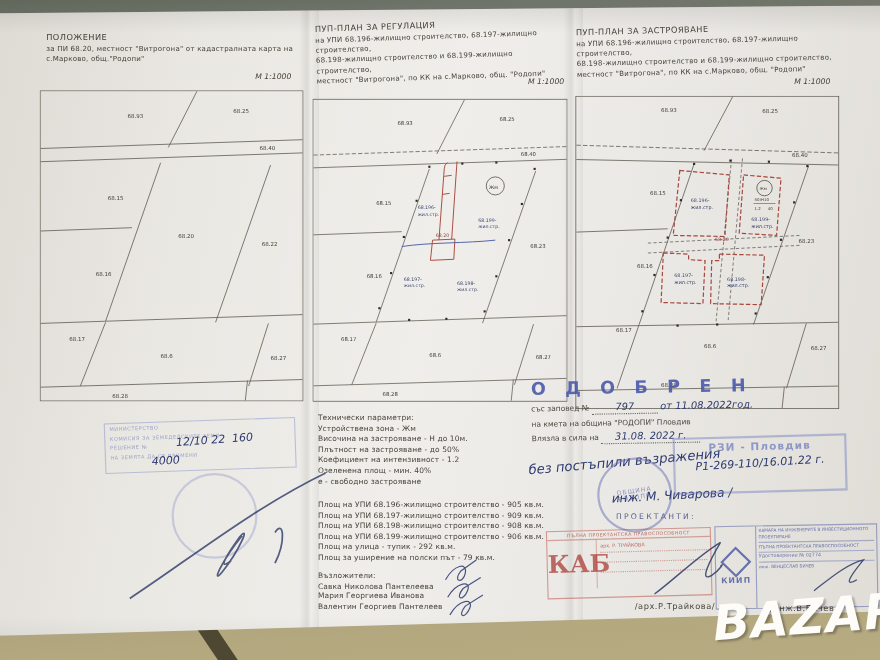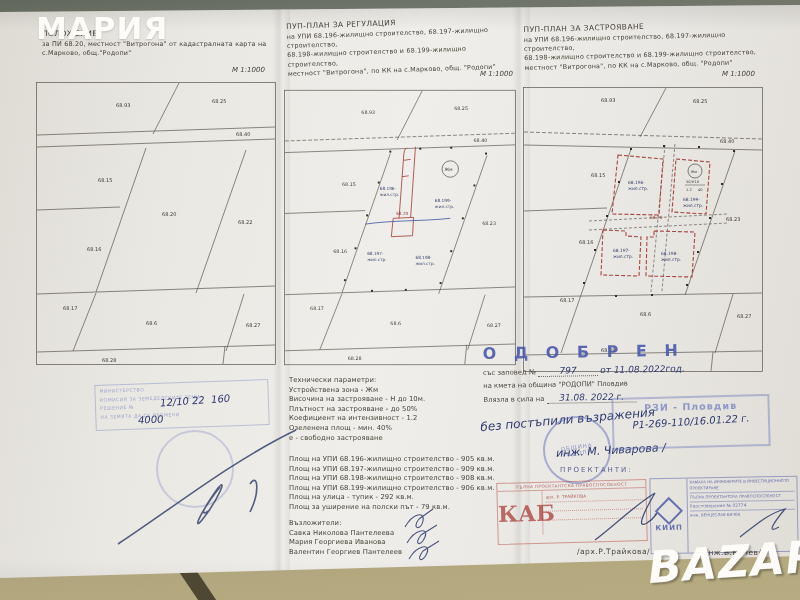--- a/index.html
+++ b/index.html
@@ -395,15 +395,14 @@
       </div>
     </div>
     <svg class="sig" style="left:735px;top:505px;" width="55" height="40" viewBox="0 0 55 40">
       <path d="M5,32 C18,22 34,8 50,4 C40,16 30,30 44,22" fill="none" stroke="#2d3a66" stroke-width="1.2" opacity="0.85"></path>
     </svg>
     <div class="caption" style="left:700px;top:548px;">/инж.В.Бичев/</div>
 
     <div id="paper-shade"></div>
   </div>
 
-  <div id="wm-top" class="wm">МАРИЯ</div>
   <div id="wm-bottom" class="wm">BAZAR</div>
 </div>
 
 </body></html>

